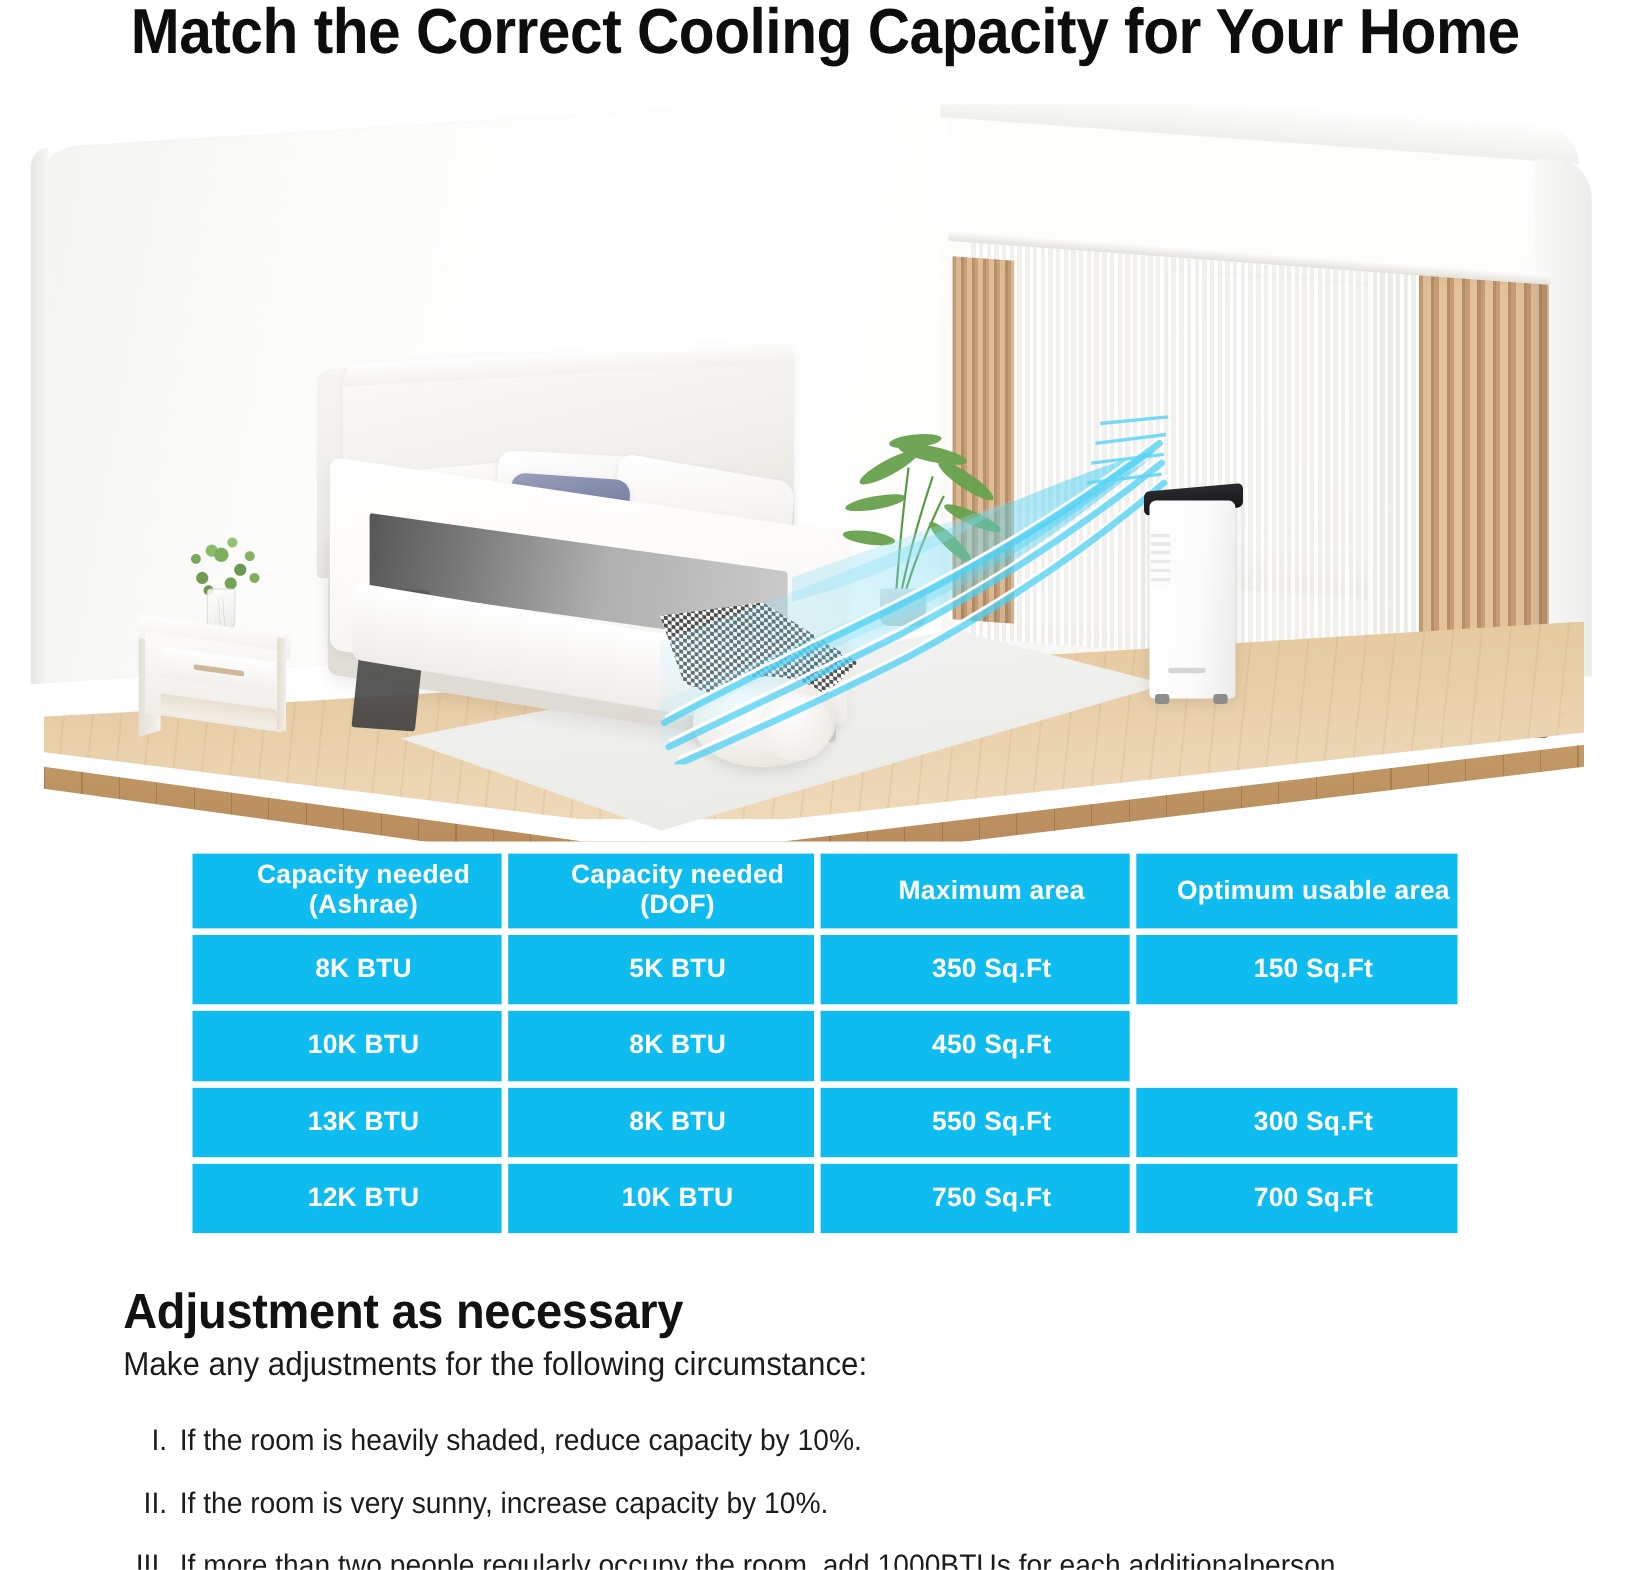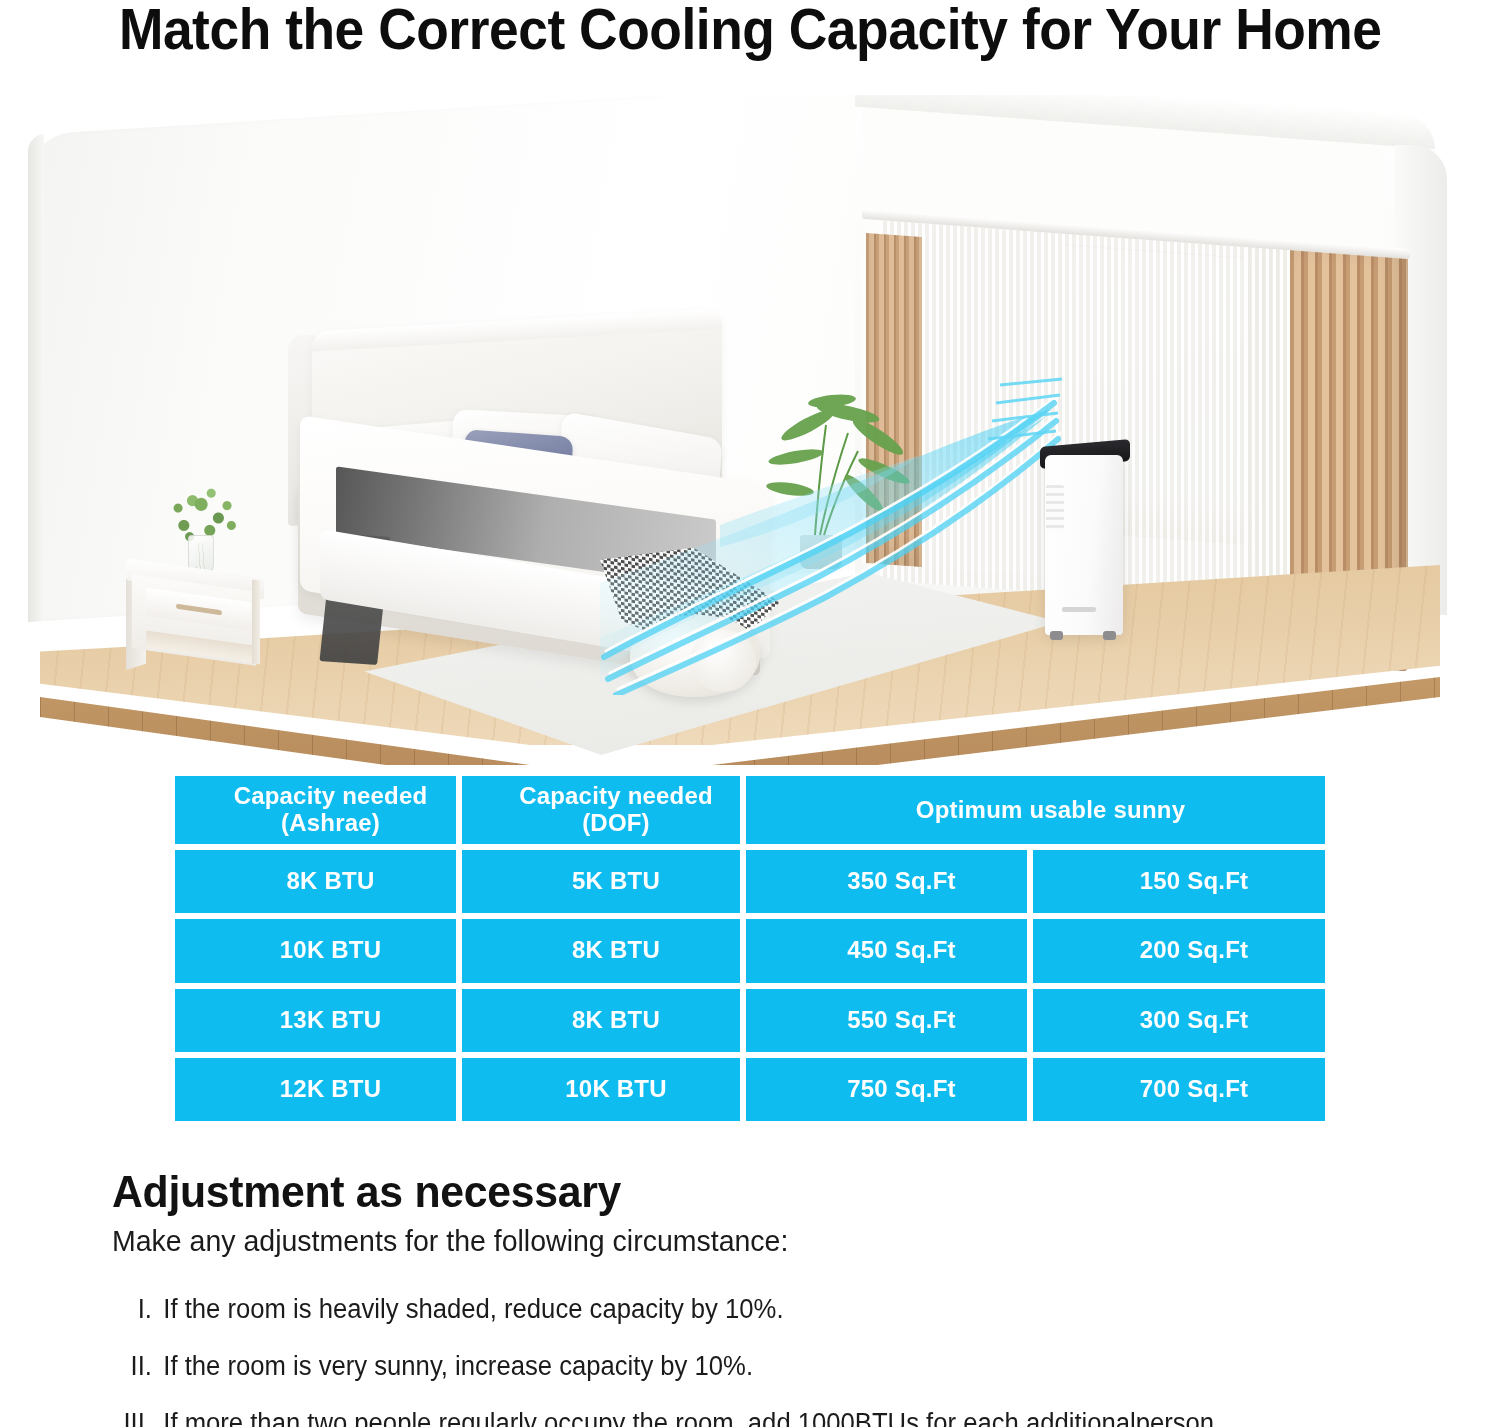--- a/index.html
+++ b/index.html
@@ -505,35 +505,35 @@
   <div class="ac-vent"></div>
   <div class="ac-logo"></div>
   <div class="ac-wheel" style="left:1050px;"></div>
   <div class="ac-wheel" style="left:1103px;"></div>
 </div>
 
 <div class="table">
   <div class="trow header">
     <div class="cell head c0">Capacity needed<br>(Ashrae)</div>
     <div class="cell head c1">Capacity needed<br>(DOF)</div>
-    <div class="cell head c3">Optimum usable sunny</div>
+    <div class="cell head c2">Maximum area</div>
+    <div class="cell head c3">Optimum usable area</div>
   </div>
 
   <div class="trow body">
     <div class="cell c0">8K BTU</div>
     <div class="cell c1">5K BTU</div>
     <div class="cell c2">350 Sq.Ft</div>
     <div class="cell c3">150 Sq.Ft</div>
   </div>
 
   <div class="trow body">
     <div class="cell c0">10K BTU</div>
     <div class="cell c1">8K BTU</div>
     <div class="cell c2">450 Sq.Ft</div>
-    <div class="cell c3">200 Sq.Ft</div>
   </div>
 
   <div class="trow body">
     <div class="cell c0">13K BTU</div>
     <div class="cell c1">8K BTU</div>
     <div class="cell c2">550 Sq.Ft</div>
     <div class="cell c3">300 Sq.Ft</div>
   </div>
 
   <div class="trow body">

